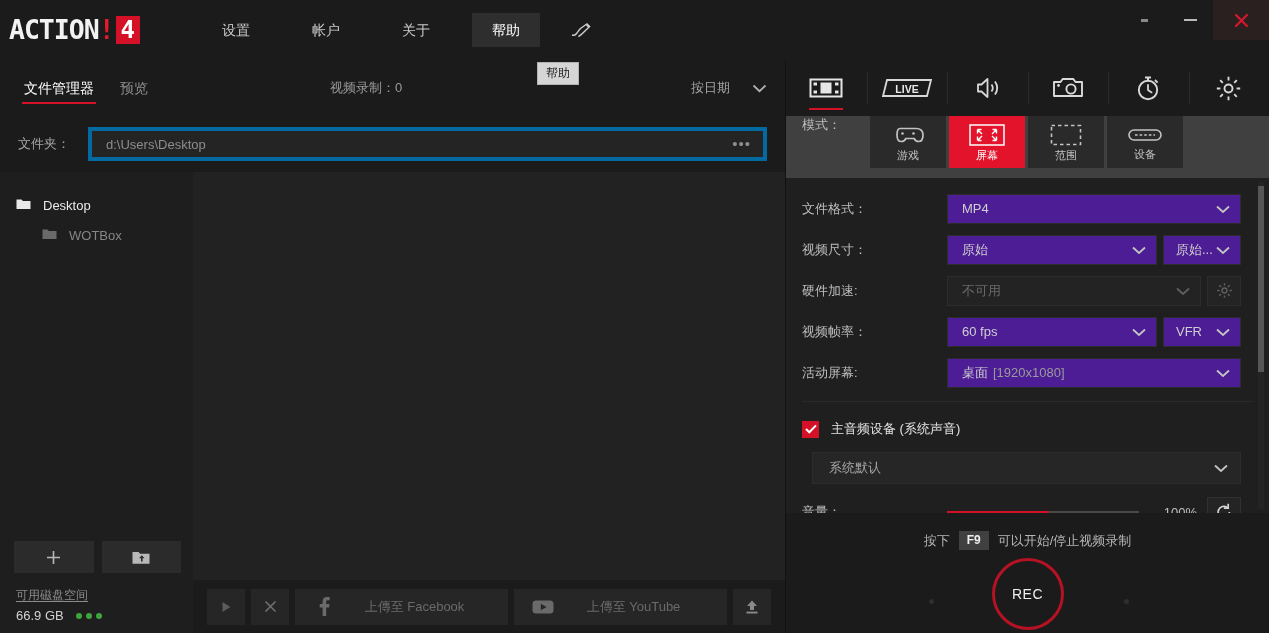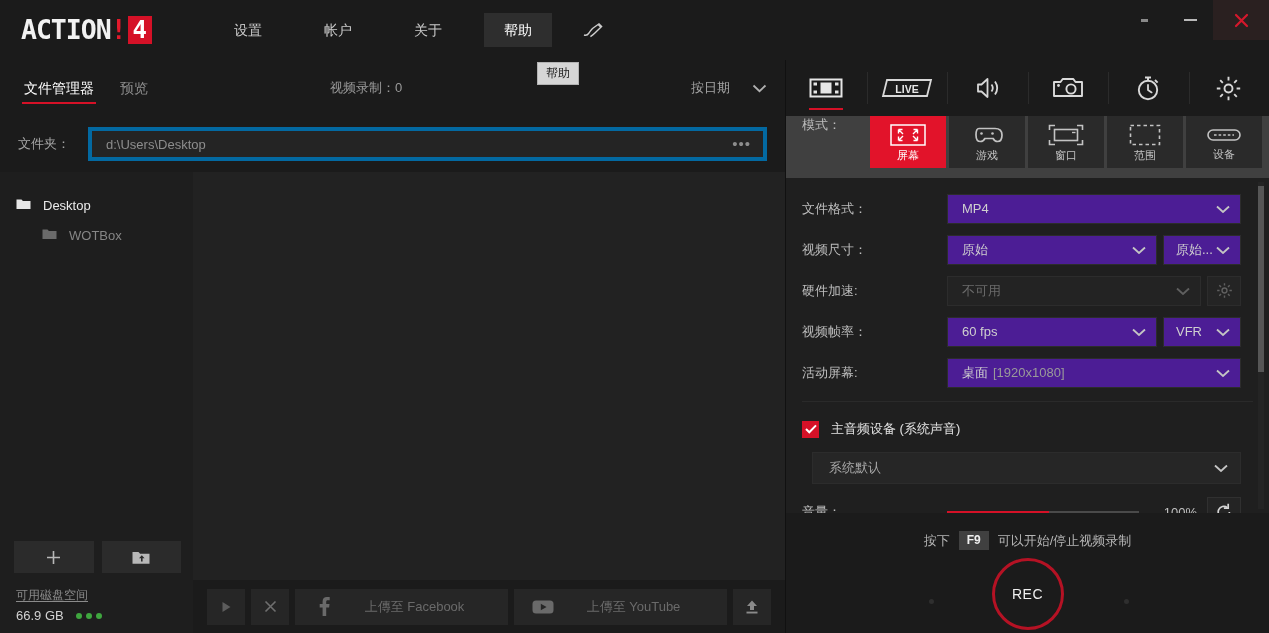--- a/index.html
+++ b/index.html
@@ -10,21 +10,21 @@
     color: #c8c8c8;
     overflow: hidden;
   }
   .app { position: relative; width: 1269px; height: 633px; display: flex; flex-direction: column; }
 
   
   .titlebar {
     height: 60px; background: #1b1b1b; display: flex; align-items: center;
     position: relative; flex: 0 0 60px;
   }
-  .logo { margin-left: 22px; display: flex; align-items: center; height: 30px; }
+  .logo { margin-left: 10px; display: flex; align-items: center; height: 30px; }
   .logo-text {
     font-family: "DejaVu Sans Mono", monospace;
     font-size: 26px; font-weight: bold; letter-spacing: -1px;
     color: #f2f2f2; line-height: 1;
     transform: scaleX(1.02);
   }
   .logo-text .bang { color: #e11a2c; }
   .logo-four {
     background: #d51127; color: #fff; font-family: "DejaVu Sans Mono", monospace;
     font-size: 24px; font-weight: bold; line-height: 28px;
@@ -392,47 +392,39 @@
               <g stroke="#d8d8d8" stroke-width="1.9">
                 <path d="M13.5 1.8 v3.6 M13.5 21.6 v3.6 M1.8 13.5 h3.6 M21.6 13.5 h3.6 M5.2 5.2 l2.6 2.6 M19.2 19.2 l2.6 2.6 M21.8 5.2 l-2.6 2.6 M7.8 19.2 l-2.6 2.6"></path>
               </g>
             </svg>
         </div>
       </div>
 
       <div class="mode-row">
         <div class="mode-label">模式：</div>
         <div class="mode-btns">
+          <div class="mbtn">
+            <svg width="34" height="22" viewBox="0 0 34 22">
+                <path d="M9 4.5 h16 q7 0 7 6.5 q0 6.5 -4.5 6.5 q-2.8 0 -4.4 -3 h-8.2 q-1.6 3 -4.4 3 Q6 17.5 6 11 Q6 4.5 9 4.5 z" fill="none" stroke="currentColor" stroke-width="1.7"></path>
+                <circle cx="11.5" cy="9.5" r="1.3" fill="currentColor"></circle>
+                <circle cx="22.5" cy="9.5" r="1.3" fill="currentColor"></circle>
+              </svg>
+            <span class="mtxt">游戏</span>
+          </div>
           <div class="mbtn active">
             <svg width="36" height="22" viewBox="0 0 36 22">
                 <rect x="1" y="1" width="34" height="20" fill="none" stroke="#fff" stroke-width="1.5"></rect>
                 <path d="M8.5 5.5 h4 M8.5 5.5 v4 M8.5 5.5 L13 10" stroke="#fff" stroke-width="1.4" fill="none"></path>
                 <path d="M27.5 5.5 h-4 M27.5 5.5 v4 M27.5 5.5 L23 10" stroke="#fff" stroke-width="1.4" fill="none"></path>
                 <path d="M8.5 16.5 h4 M8.5 16.5 v-4 M8.5 16.5 L13 12" stroke="#fff" stroke-width="1.4" fill="none"></path>
                 <path d="M27.5 16.5 h-4 M27.5 16.5 v-4 M27.5 16.5 L23 12" stroke="#fff" stroke-width="1.4" fill="none"></path>
               </svg>
             <span class="mtxt">屏幕</span>
           </div>
           <div class="mbtn">
-            <svg width="34" height="22" viewBox="0 0 34 22">
-                <path d="M9 4.5 h16 q7 0 7 6.5 q0 6.5 -4.5 6.5 q-2.8 0 -4.4 -3 h-8.2 q-1.6 3 -4.4 3 Q6 17.5 6 11 Q6 4.5 9 4.5 z" fill="none" stroke="currentColor" stroke-width="1.7"></path>
-                <circle cx="11.5" cy="9.5" r="1.3" fill="currentColor"></circle>
-                <circle cx="22.5" cy="9.5" r="1.3" fill="currentColor"></circle>
-              </svg>
-            <span class="mtxt">游戏</span>
-          </div>
-          <div class="mbtn">
-            <svg width="36" height="22" viewBox="0 0 36 22">
-                <path d="M1.5 6 V1.5 H7 M29 1.5 H34.5 V6 M34.5 16 V20.5 H29 M7 20.5 H1.5 V16" fill="none" stroke="currentColor" stroke-width="1.6"></path>
-                <rect x="6.5" y="5.5" width="23" height="11" fill="none" stroke="currentColor" stroke-width="1.6"></rect>
-                <path d="M24 8.5 h3.5" stroke="currentColor" stroke-width="1.4"></path>
-              </svg>
-            <span class="mtxt">窗口</span>
-          </div>
-          <div class="mbtn">
             <svg width="32" height="22" viewBox="0 0 32 22">
                 <rect x="1.5" y="1.5" width="29" height="19" fill="none" stroke="currentColor" stroke-width="1.6" stroke-dasharray="3.5 3"></rect>
               </svg>
             <span class="mtxt">范围</span>
           </div>
           <div class="mbtn">
             <svg width="36" height="20" viewBox="0 0 36 20">
                 <rect x="2" y="5" width="32" height="10" rx="5" fill="none" stroke="currentColor" stroke-width="1.6"></rect>
                 <path d="M8 10 h20" stroke="currentColor" stroke-width="1.6" stroke-dasharray="2.6 2"></path>
               </svg>

